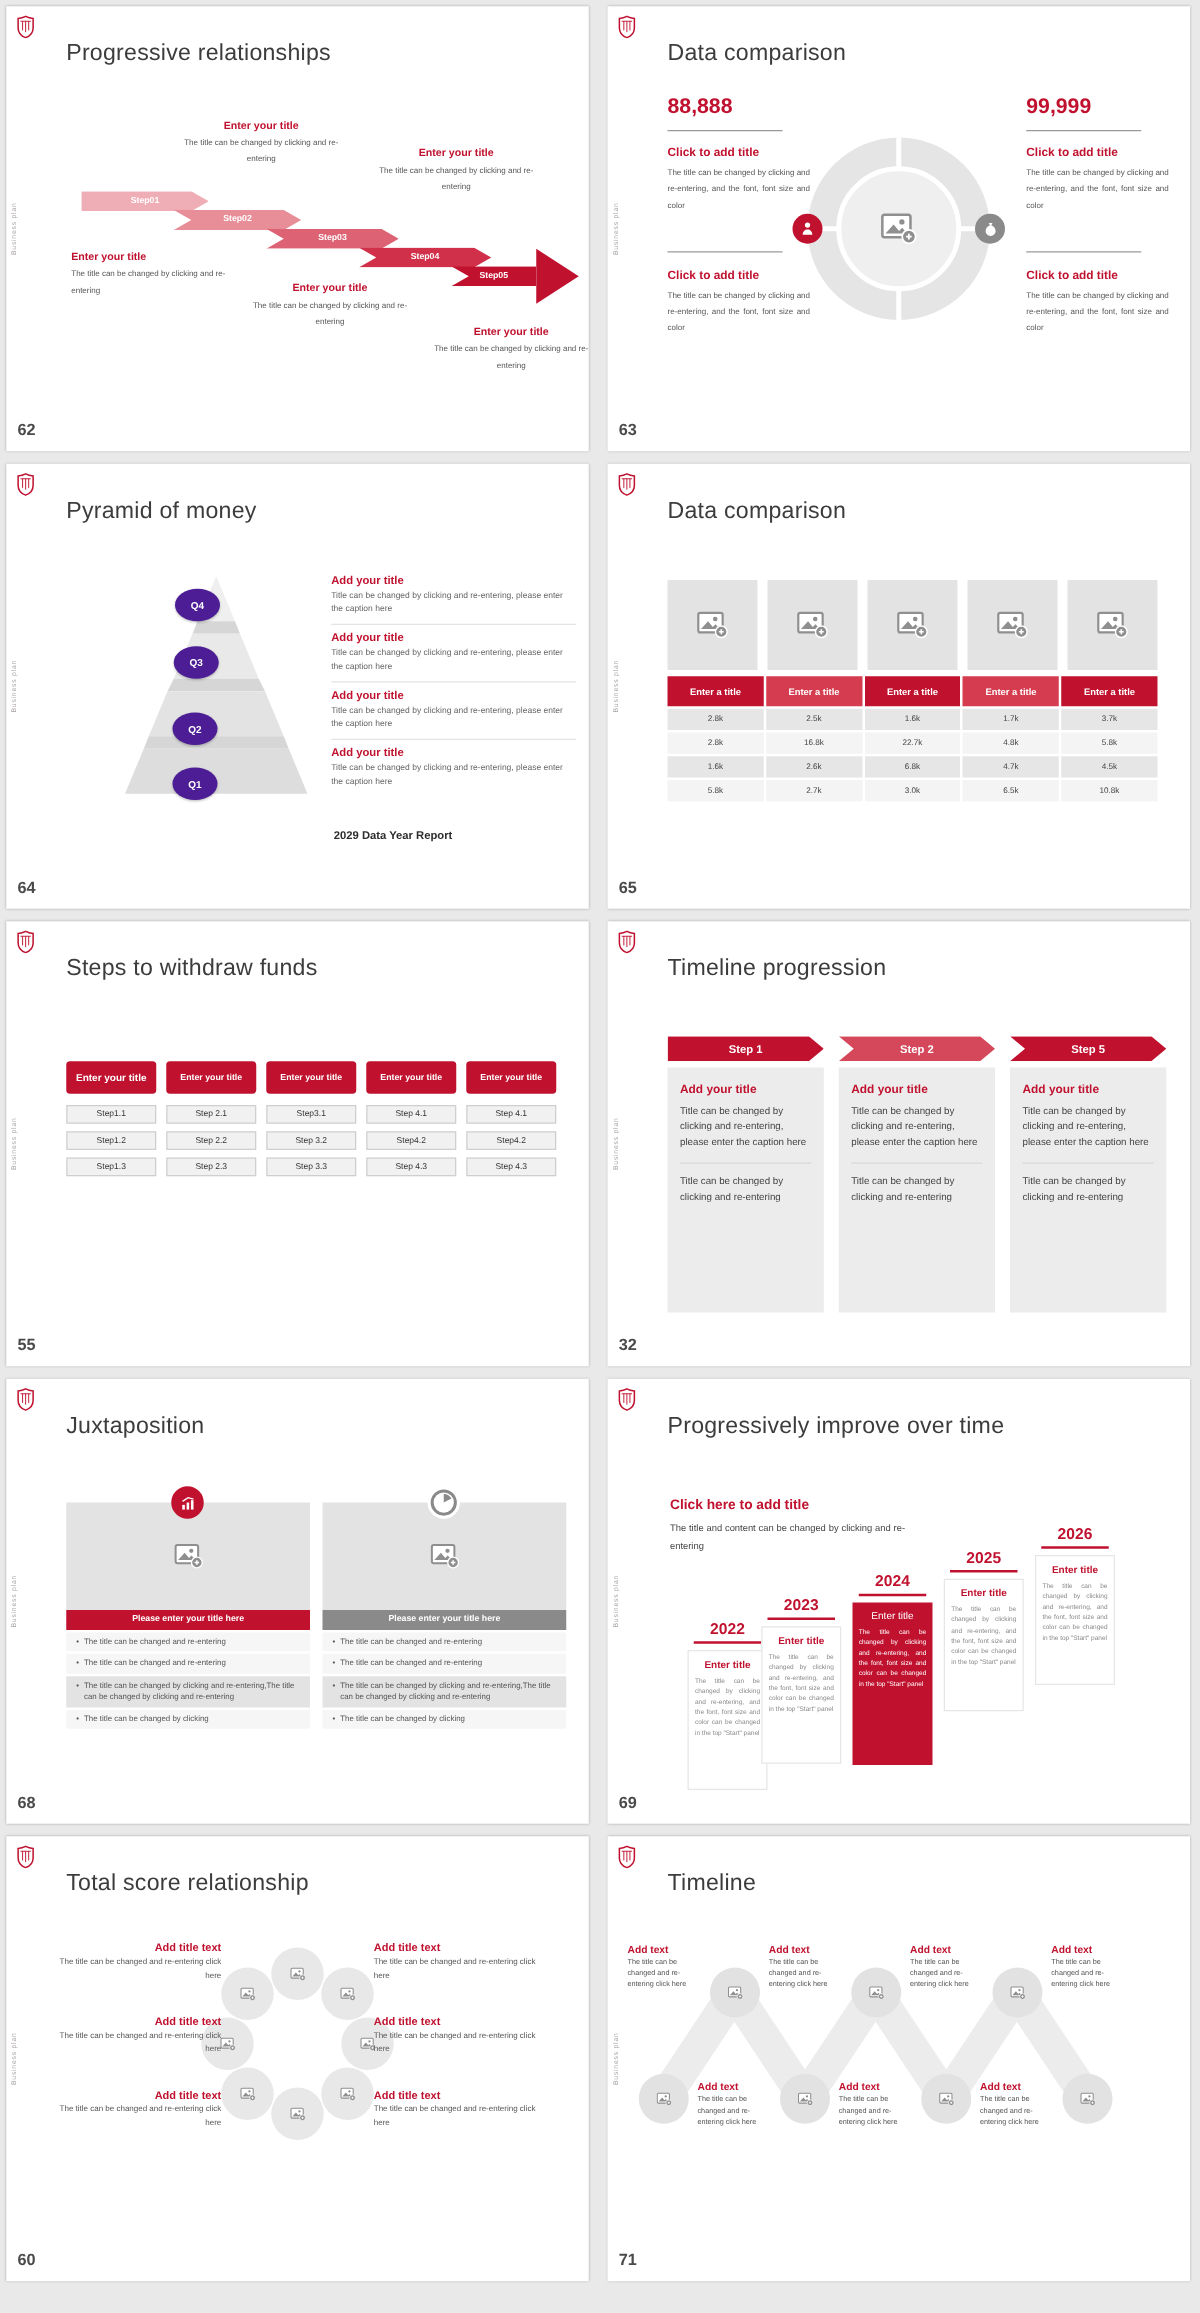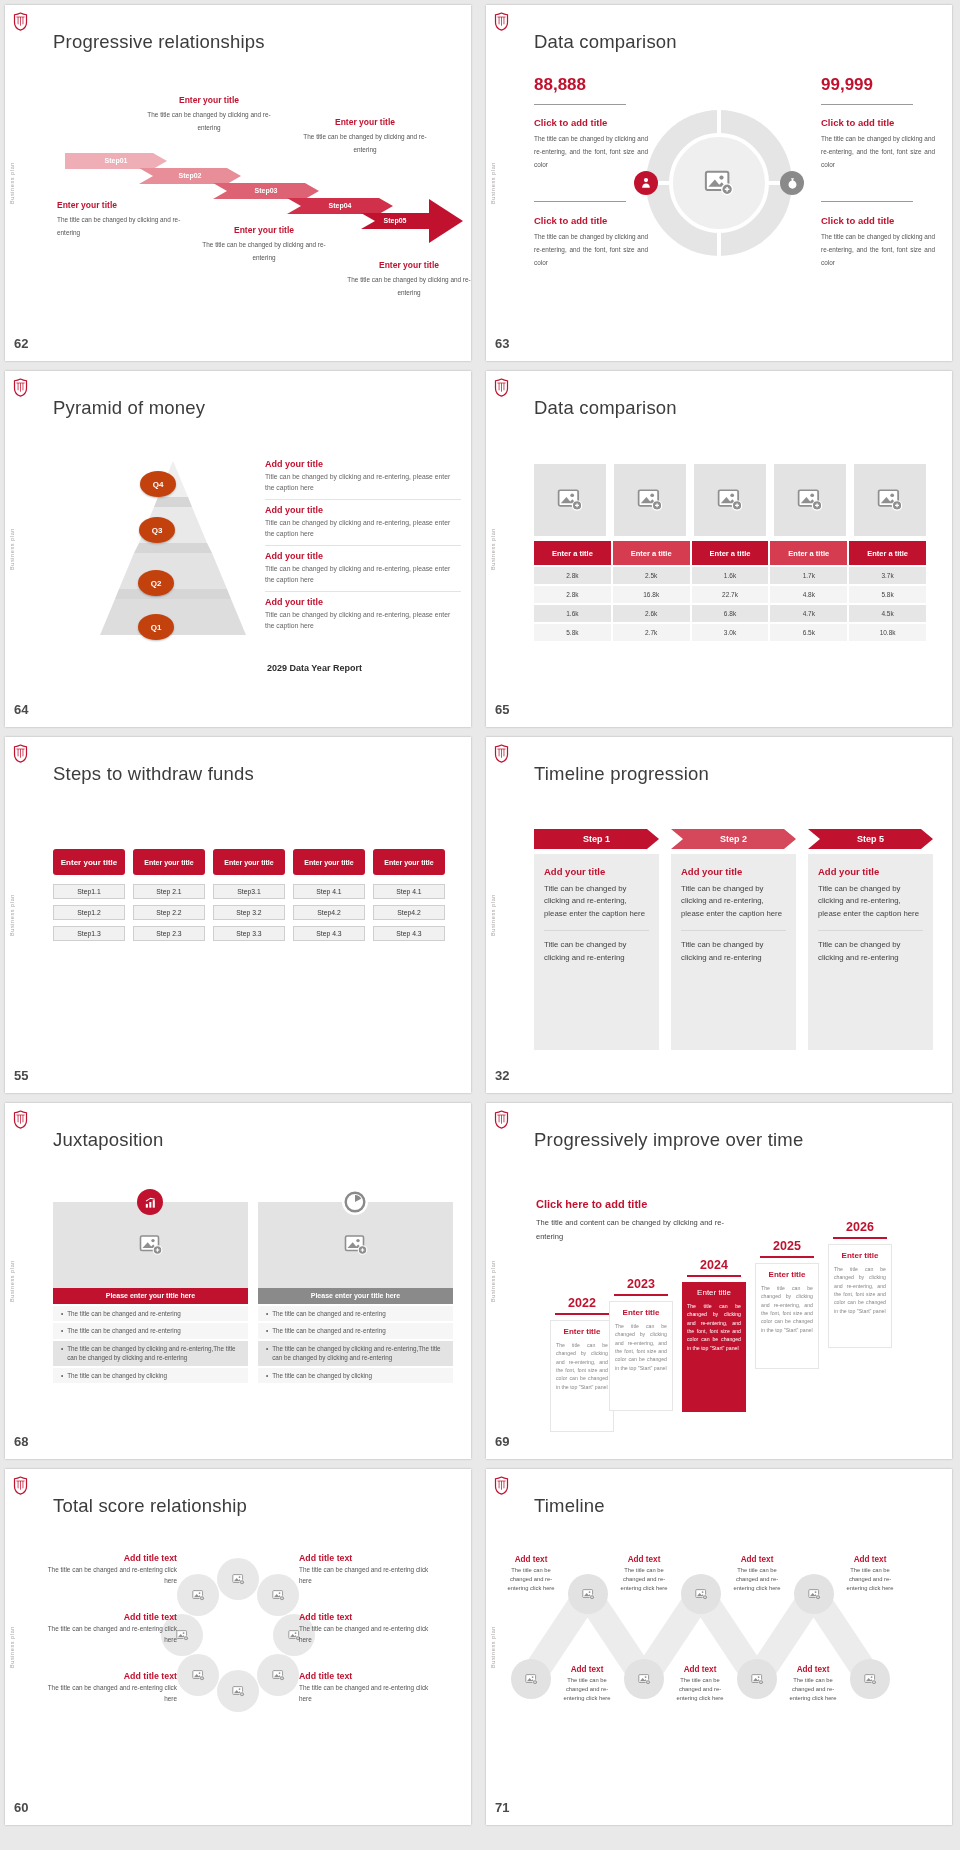--- a/index.html
+++ b/index.html
@@ -21,21 +21,21 @@
   .b62{position:absolute;width:124px}
   .b62 .t{font-size:8.5px}
   .b62 .b{font-size:6.4px;line-height:2.1;color:#555;margin-top:3px}
   
   .hr63{position:absolute;width:92px;border-top:1px solid #9a9a9a}
   .col63{position:absolute;width:114px}
   .col63 .t{font-size:9.5px}
   .col63 .b{font-size:6.4px;line-height:2.05;color:#555;margin-top:4px;text-align:justify}
   .badge{position:absolute;width:24px;height:24px;border-radius:50%;display:flex;align-items:center;justify-content:center;z-index:3}
   
-  .qc{position:absolute;width:36px;height:26px;border-radius:50%;background:#c2410c;color:#fff;font-weight:bold;font-size:8px;display:flex;align-items:center;justify-content:center;box-shadow:0 1px 2px rgba(0,0,0,.25)}
+  .qc{position:absolute;width:36px;height:26px;border-radius:50%;background:#4c1d95;color:#fff;font-weight:bold;font-size:8px;display:flex;align-items:center;justify-content:center;box-shadow:0 1px 2px rgba(0,0,0,.25)}
   .e64{position:absolute;left:260px;width:196px}
   .e64 .t{font-size:9px}
   .e64 .b{font-size:6.8px;line-height:1.55;color:#666;margin-top:3px}
   .e64 .dv{border-top:1px solid #e3e3e3;margin-top:6px}
   
   .ph{background:#e3e3e3;display:flex;align-items:center;justify-content:center}
   .row65{position:absolute;left:48px;width:392px;display:flex;gap:2px}
   .row65>div{flex:1;display:flex;align-items:center;justify-content:center;font-size:6.5px;color:#444}
   .row65.hdr>div{color:#fff;font-weight:bold;font-size:7.5px}
   
@@ -64,21 +64,21 @@
   .yrbox .s{font-size:5.2px;line-height:1.6;color:#888;margin-top:5px;text-align:justify}
   .yrbox.hl{background:#c0122f;border:none}
   .yrbox.hl .l{color:#fff}
   .yrbox.hl .s{color:#fff}
   
   .c70{position:absolute;width:42px;height:42px;border-radius:50%;background:#e8e8e8;display:flex;align-items:center;justify-content:center}
   .t70{position:absolute;width:138px}
   .t70 .t{font-size:8.8px}
   .t70 .b{font-size:6.4px;line-height:1.7;color:#555;margin-top:2px}
   .c71{position:absolute;width:40px;height:40px;border-radius:50%;background:#e2e2e2;display:flex;align-items:center;justify-content:center;z-index:2}
-  .t71{position:absolute;width:58px;text-align:center;z-index:2}
+  .t71{position:absolute;width:58px;z-index:2}
   .t71 .t{font-size:8.2px}
   .t71 .b{font-size:5.8px;line-height:1.55;color:#555;margin-top:2px}
 </style>
 </head>
 <body>
 
 <svg width="0" height="0" style="position:absolute">
   <defs>
     <symbol id="imgph" viewBox="0 0 24 24">
       <rect x="1.5" y="3" width="18" height="14.5" rx="1.5" fill="#ffffff" stroke="#8f8f8f" stroke-width="1.6"></rect>

